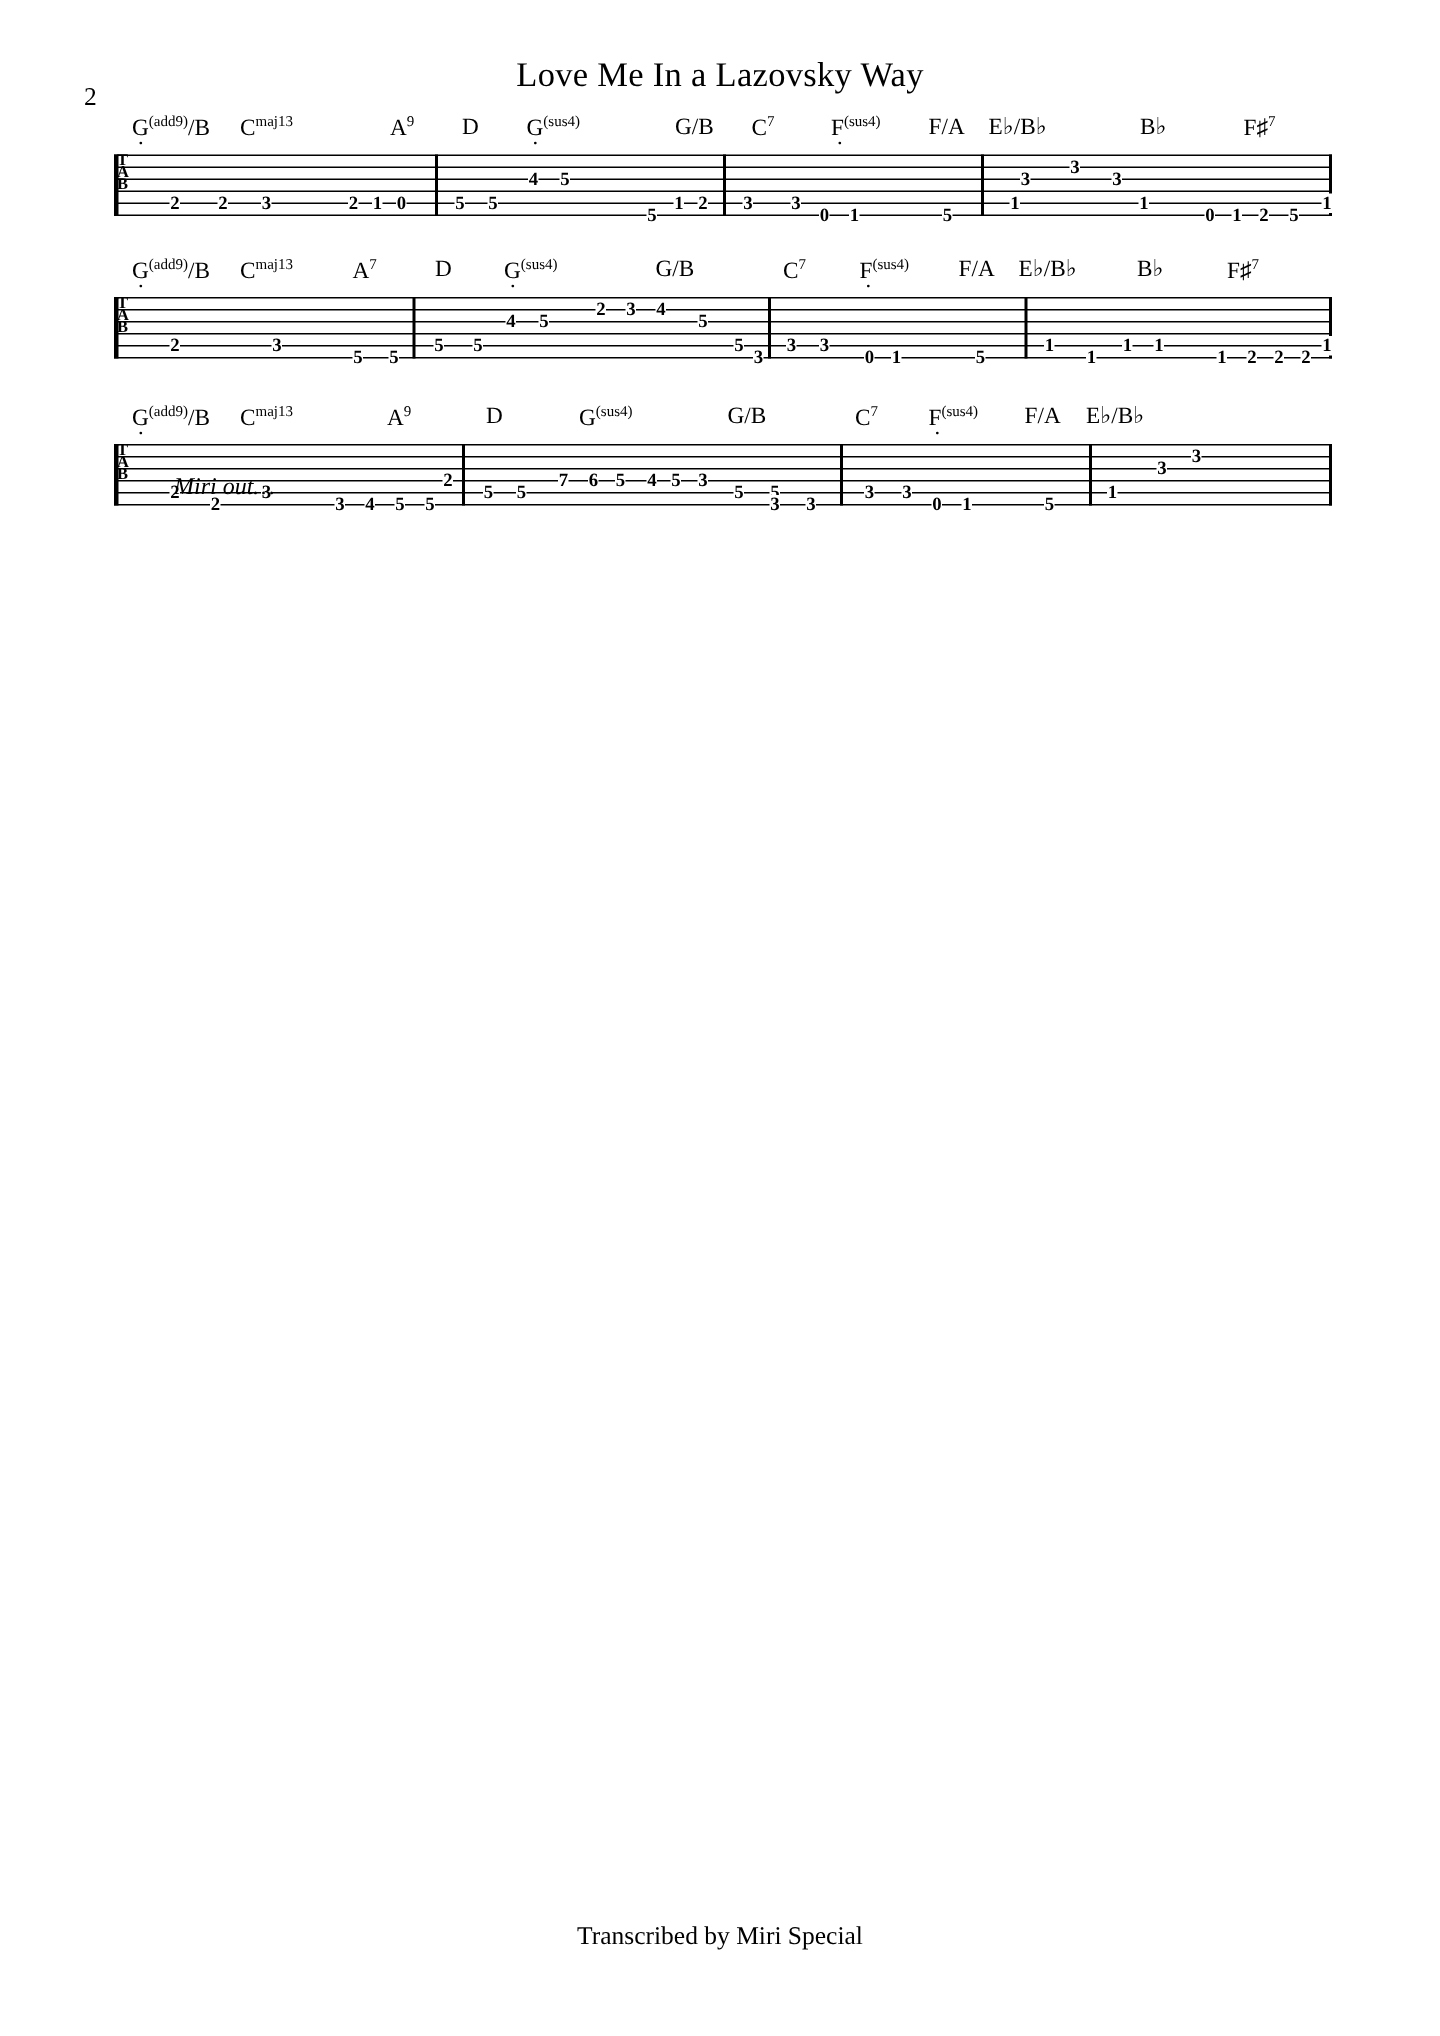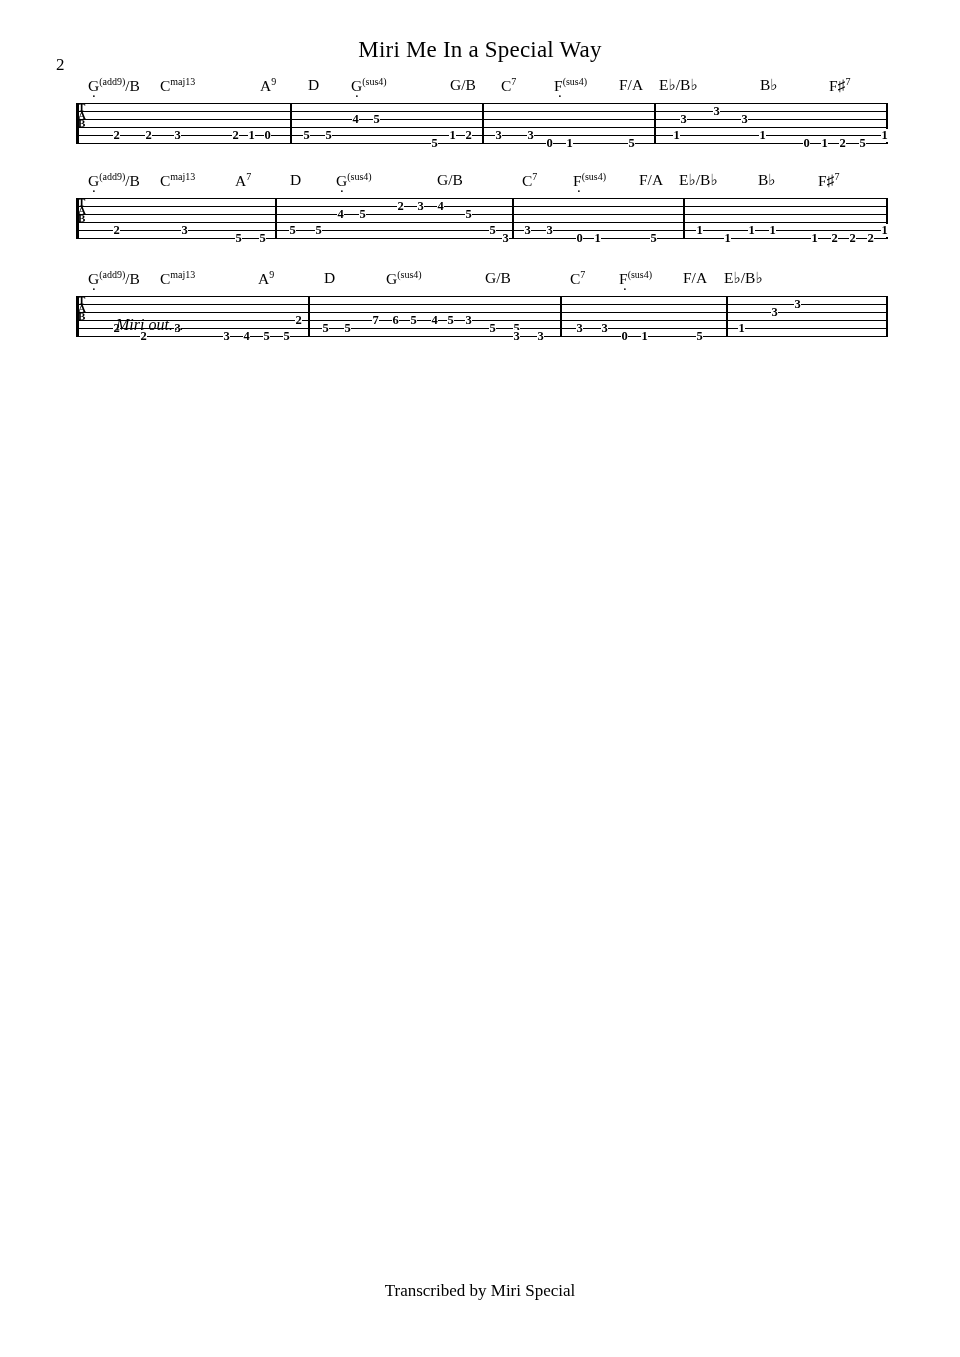--- a/index.html
+++ b/index.html
@@ -128,21 +128,21 @@
     left: 40px;
     top: 48px;
     font-style: italic;
     font-size: 16px;
   }
 </style>
 </head>
 <body>
 
 <div class="page-number">2</div>
-<div class="doc-title">Miri Me In a Special Way</div>
+<div class="doc-title">Love Me In a Lazovsky Way</div>
 
 <div id="systems-root">
     <div class="system s0">
       <div class="chord-row">
         <span class="chord" style="left: 12px;"><span>G</span><sup>(add9)</sup><span>/B</span><span class="dot">.</span></span>
         <span class="chord" style="left: 84px;"><span>C</span><sup>maj13</sup></span>
         <span class="chord" style="left: 184px;"><span>A</span><sup>9</sup></span>
         <span class="chord" style="left: 232px;"><span>D</span></span>
         <span class="chord" style="left: 275px;"><span>G</span><sup>(sus4)</sup><span class="dot">.</span></span>
         <span class="chord" style="left: 374px;"><span>G/B</span></span>

